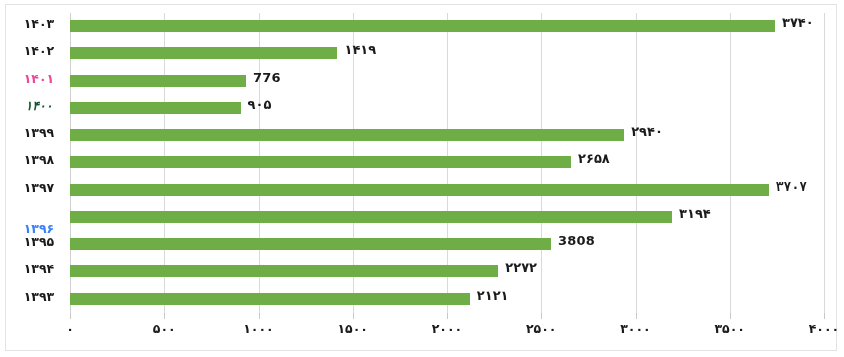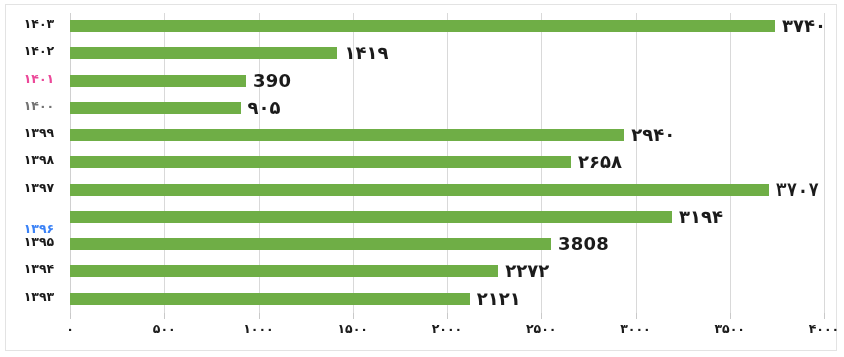--- a/index.html
+++ b/index.html
@@ -57,21 +57,21 @@
   .bar {
     position: absolute;
     left: 0;
     top: 7px;
     height: 12px;
     background: #6fae46;
   }
   .bar-value {
     position: absolute;
     top: 2px;
-    font-size: 18px;
+    font-size: 13px;
     font-weight: bold;
     color: #1b1b1b;
     white-space: nowrap;
     letter-spacing: 0.2px;
     direction: ltr;
     unicode-bidi: bidi-override;
   }
 
   
   .cat-label {
@@ -123,21 +123,21 @@
 </style>
 </head>
 <body>
 
 <div id="chart-frame">
 
   <div id="category-axis">
       <div class="cat-label" style="top: 3px; color: rgb(27, 27, 27);">۱۴۰۳</div>
       <div class="cat-label" style="top: 30.2727px; color: rgb(27, 27, 27);">۱۴۰۲</div>
       <div class="cat-label" style="top: 57.5455px; color: #ec4899;">۱۴۰۱</div>
-      <div class="cat-label" style="top: 84.8182px; color: #737373;">۱۴۰۰</div>
+      <div class="cat-label" style="top: 84.8182px; color: #14532d; font-style: italic;">۱۴۰۰</div>
       <div class="cat-label" style="top: 112.091px; color: rgb(27, 27, 27);">۱۳۹۹</div>
       <div class="cat-label" style="top: 139.364px; color: rgb(27, 27, 27);">۱۳۹۸</div>
       <div class="cat-label" style="top: 166.636px; color: rgb(27, 27, 27);">۱۳۹۷</div>
       <div class="cat-label" style="top: 193.909px; color: #3b82f6; margin-top: 14px;">۱۳۹۶</div>
       <div class="cat-label" style="top: 221.182px; color: rgb(27, 27, 27);">۱۳۹۵</div>
       <div class="cat-label" style="top: 248.455px; color: rgb(27, 27, 27);">۱۳۹۴</div>
       <div class="cat-label" style="top: 275.727px; color: rgb(27, 27, 27);">۱۳۹۳</div>
     </div>
 
   <div id="plot-area">
@@ -153,21 +153,21 @@
       <div class="bar-row" style="top: 0px; height: 27.2727px;">
         <div class="bar" title="۱۴۰۳: 3740" style="width: 704.99px; background: rgb(111, 174, 70);"></div>
         <div class="bar-value" style="left: 711.99px; color: rgb(27, 27, 27);">۳۷۴۰</div>
       </div>
       <div class="bar-row" style="top: 27.2727px; height: 27.2727px;">
         <div class="bar" title="۱۴۰۲: 1419" style="width: 267.481px; background: rgb(111, 174, 70);"></div>
         <div class="bar-value" style="left: 274.481px; color: rgb(27, 27, 27);">۱۴۱۹</div>
       </div>
       <div class="bar-row" style="top: 54.5455px; height: 27.2727px;">
         <div class="bar" title="۱۴۰۱: 934" style="width: 176.059px; background: rgb(111, 174, 70);"></div>
-        <div class="bar-value" style="left: 183.059px; color: rgb(27, 27, 27);">390</div>
+        <div class="bar-value" style="left: 183.059px; color: rgb(27, 27, 27);">776</div>
       </div>
       <div class="bar-row" style="top: 81.8182px; height: 27.2727px;">
         <div class="bar" title="۱۴۰۰: 905" style="width: 170.593px; background: rgb(111, 174, 70);"></div>
         <div class="bar-value" style="left: 177.593px; color: rgb(27, 27, 27);">۹۰۵</div>
       </div>
       <div class="bar-row" style="top: 109.091px; height: 27.2727px;">
         <div class="bar" title="۱۳۹۹: 2940" style="width: 554.19px; background: rgb(111, 174, 70);"></div>
         <div class="bar-value" style="left: 561.19px; color: rgb(27, 27, 27);">۲۹۴۰</div>
       </div>
       <div class="bar-row" style="top: 136.364px; height: 27.2727px;">

